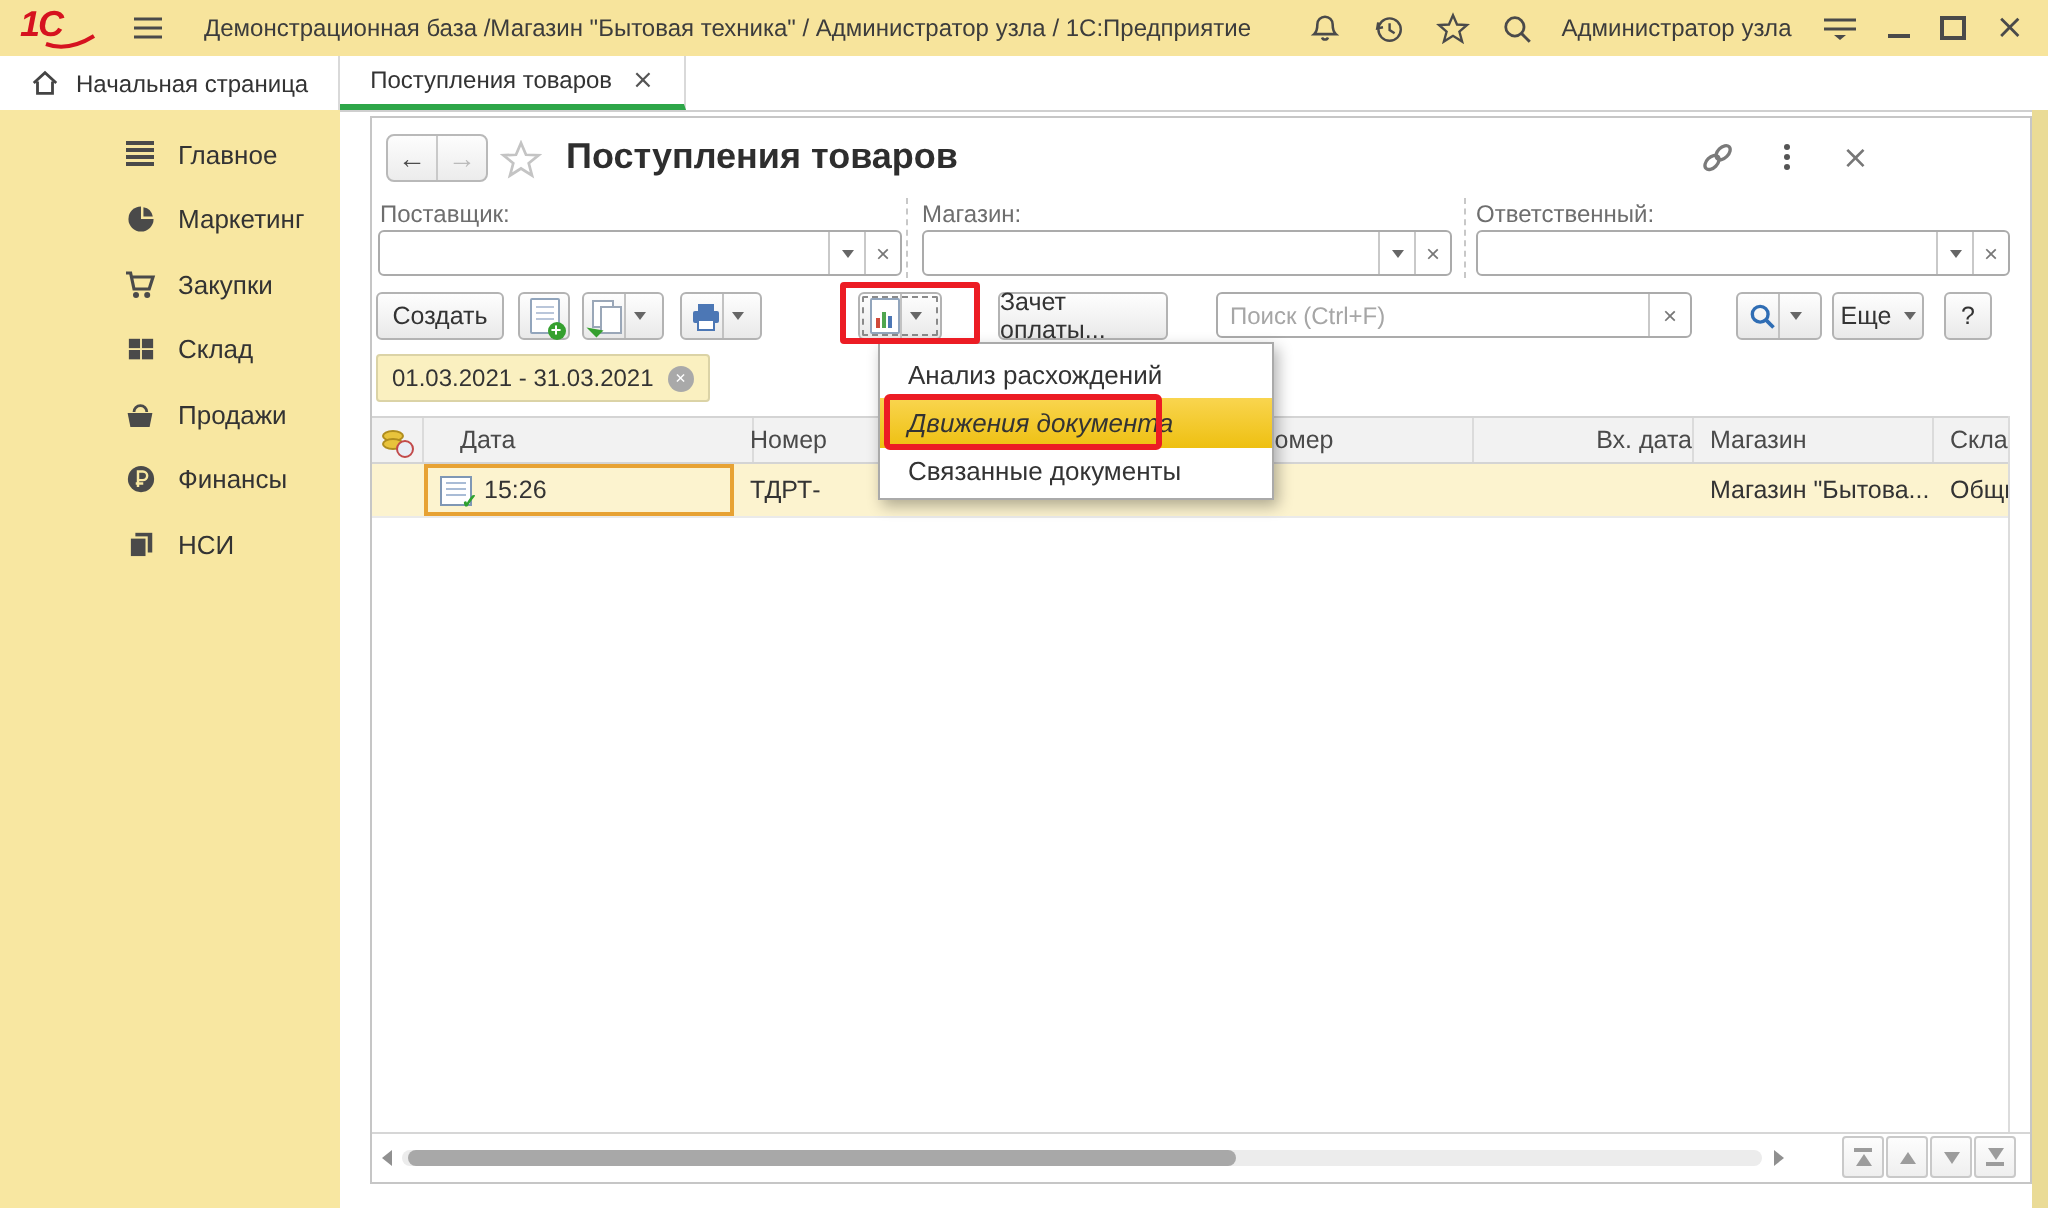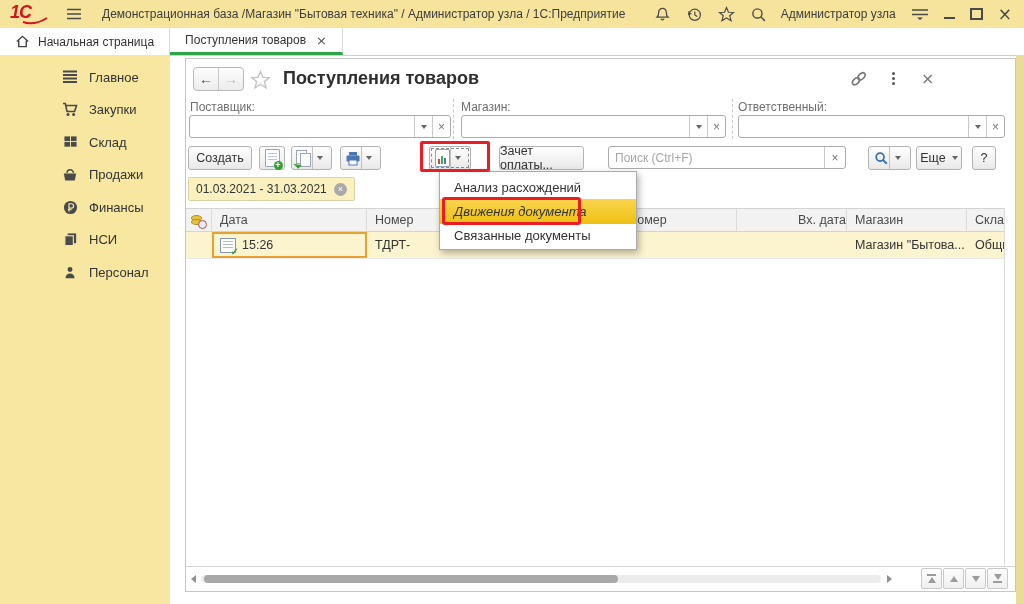--- a/index.html
+++ b/index.html
@@ -238,20 +238,30 @@
     <div class="side-item">
       <span class="side-ic">
           <svg width="16" height="14" viewBox="0 0 16 14">
             <path d="M1 1.5 H15 M1 5 H15 M1 8.5 H15 M1 12 H15" stroke="#4A4A4A" stroke-width="2"></path>
           </svg>
         </span>
       <span class="side-label">Главное</span>
     </div>
     <div class="side-item">
       <span class="side-ic">
+          <svg width="15" height="15" viewBox="0 0 16 16">
+            <circle cx="8" cy="8" r="6.7" fill="#4A4A4A"></circle>
+            <path d="M8 8 L8 0.8 A7.2 7.2 0 0 1 15.2 8 Z" fill="#F8E7A1"></path>
+            <path d="M9.3 6.7 L9.3 1.7 A6.2 6.2 0 0 1 14.3 6.7 Z" fill="#4A4A4A"></path>
+          </svg>
+        </span>
+      <span class="side-label">Маркетинг</span>
+    </div>
+    <div class="side-item">
+      <span class="side-ic">
           <svg width="17" height="15" viewBox="0 0 17 15">
             <path d="M1 1.5 H3.3 L5 9.5 H12.6 L14.5 3.5 H4" stroke="#4A4A4A" stroke-width="1.6" fill="none"></path>
             <circle cx="6" cy="12.5" r="1.5" fill="#4A4A4A"></circle>
             <circle cx="11.6" cy="12.5" r="1.5" fill="#4A4A4A"></circle>
           </svg>
         </span>
       <span class="side-label">Закупки</span>
     </div>
     <div class="side-item">
       <span class="side-ic">
@@ -283,29 +293,20 @@
       <span class="side-label">Финансы</span>
     </div>
     <div class="side-item">
       <span class="side-ic">
           <svg width="15" height="15" viewBox="0 0 16 16">
             <rect x="5" y="1.5" width="9" height="10.5" fill="#4A4A4A"></rect>
             <rect x="2" y="4" width="9" height="10.5" fill="#4A4A4A" stroke="#F8E7A1" stroke-width="1.2"></rect>
           </svg>
         </span>
       <span class="side-label">НСИ</span>
-    </div>
-    <div class="side-item">
-      <span class="side-ic">
-          <svg width="14" height="15" viewBox="0 0 16 16">
-            <circle cx="8" cy="4.6" r="2.8" fill="#4A4A4A"></circle>
-            <path d="M2.8 14.5 c0-3.6 2.3-5.4 5.2-5.4 s5.2 1.8 5.2 5.4 Z" fill="#4A4A4A"></path>
-          </svg>
-        </span>
-      <span class="side-label">Персонал</span>
     </div>
   </div>
 
   <div class="rightstrip"></div>
 
   <div class="panel">
 
     <div class="navgroup">
       <div class="navbtn back">←</div>
       <div class="navbtn fwd">→</div>
@@ -441,21 +442,21 @@
     </div>
 
     <div class="thead">
       <div class="th" style="left:0;width:26px;padding-left:5px;">
         <span class="coins">
             <span class="c1"></span>
             <span class="c2"></span>
             <span class="clock"></span>
           </span>
       </div>
-      <div class="th" style="left:26px;width:155px;">
+      <div class="th" style="left:36px;width:155px;">
         <span>Дата</span>
 
       </div>
       <div class="th" style="left:181px;width:234px;">
           <span>Номер</span>
         </div>
       <div class="th" style="left:415px;width:136px;">
           <span>Вх. номер</span>
         </div>
       <div class="th" style="left:551px;width:110px;justify-content:flex-end;">

